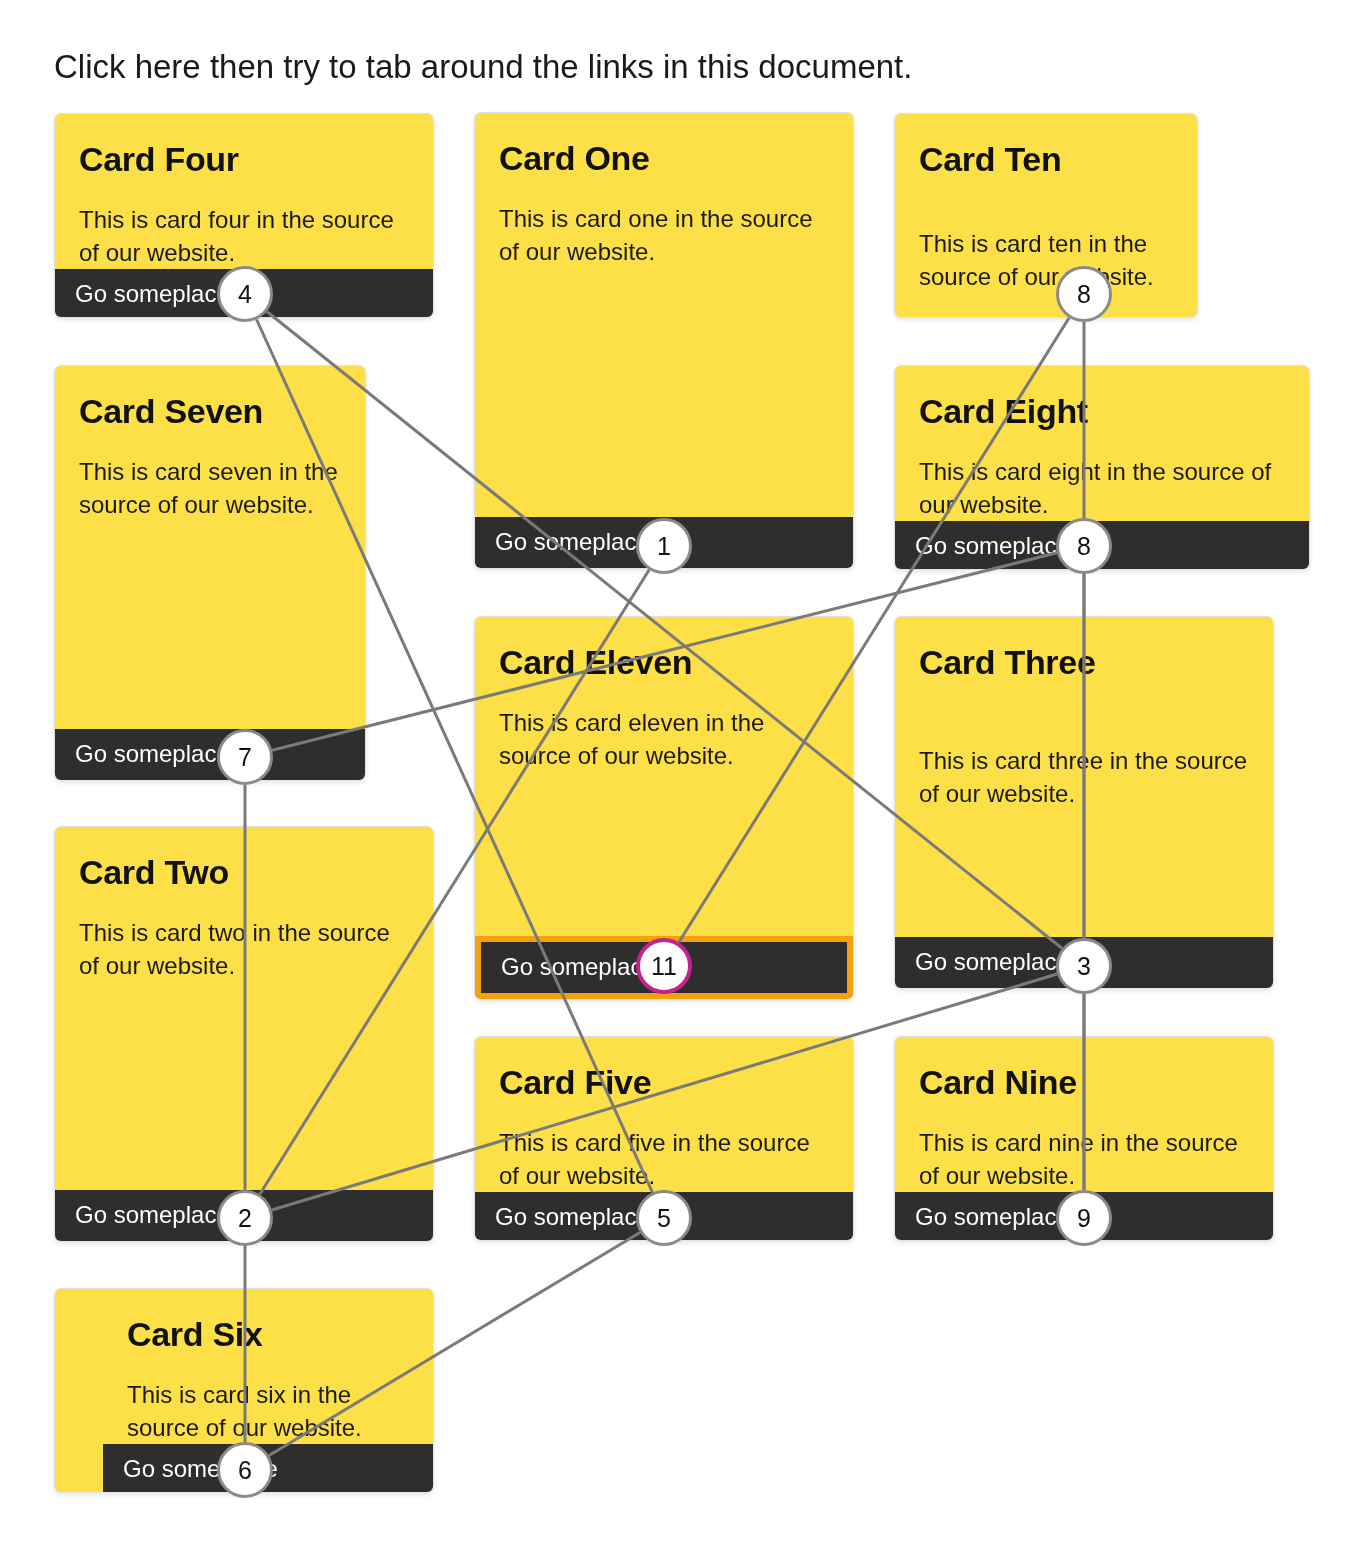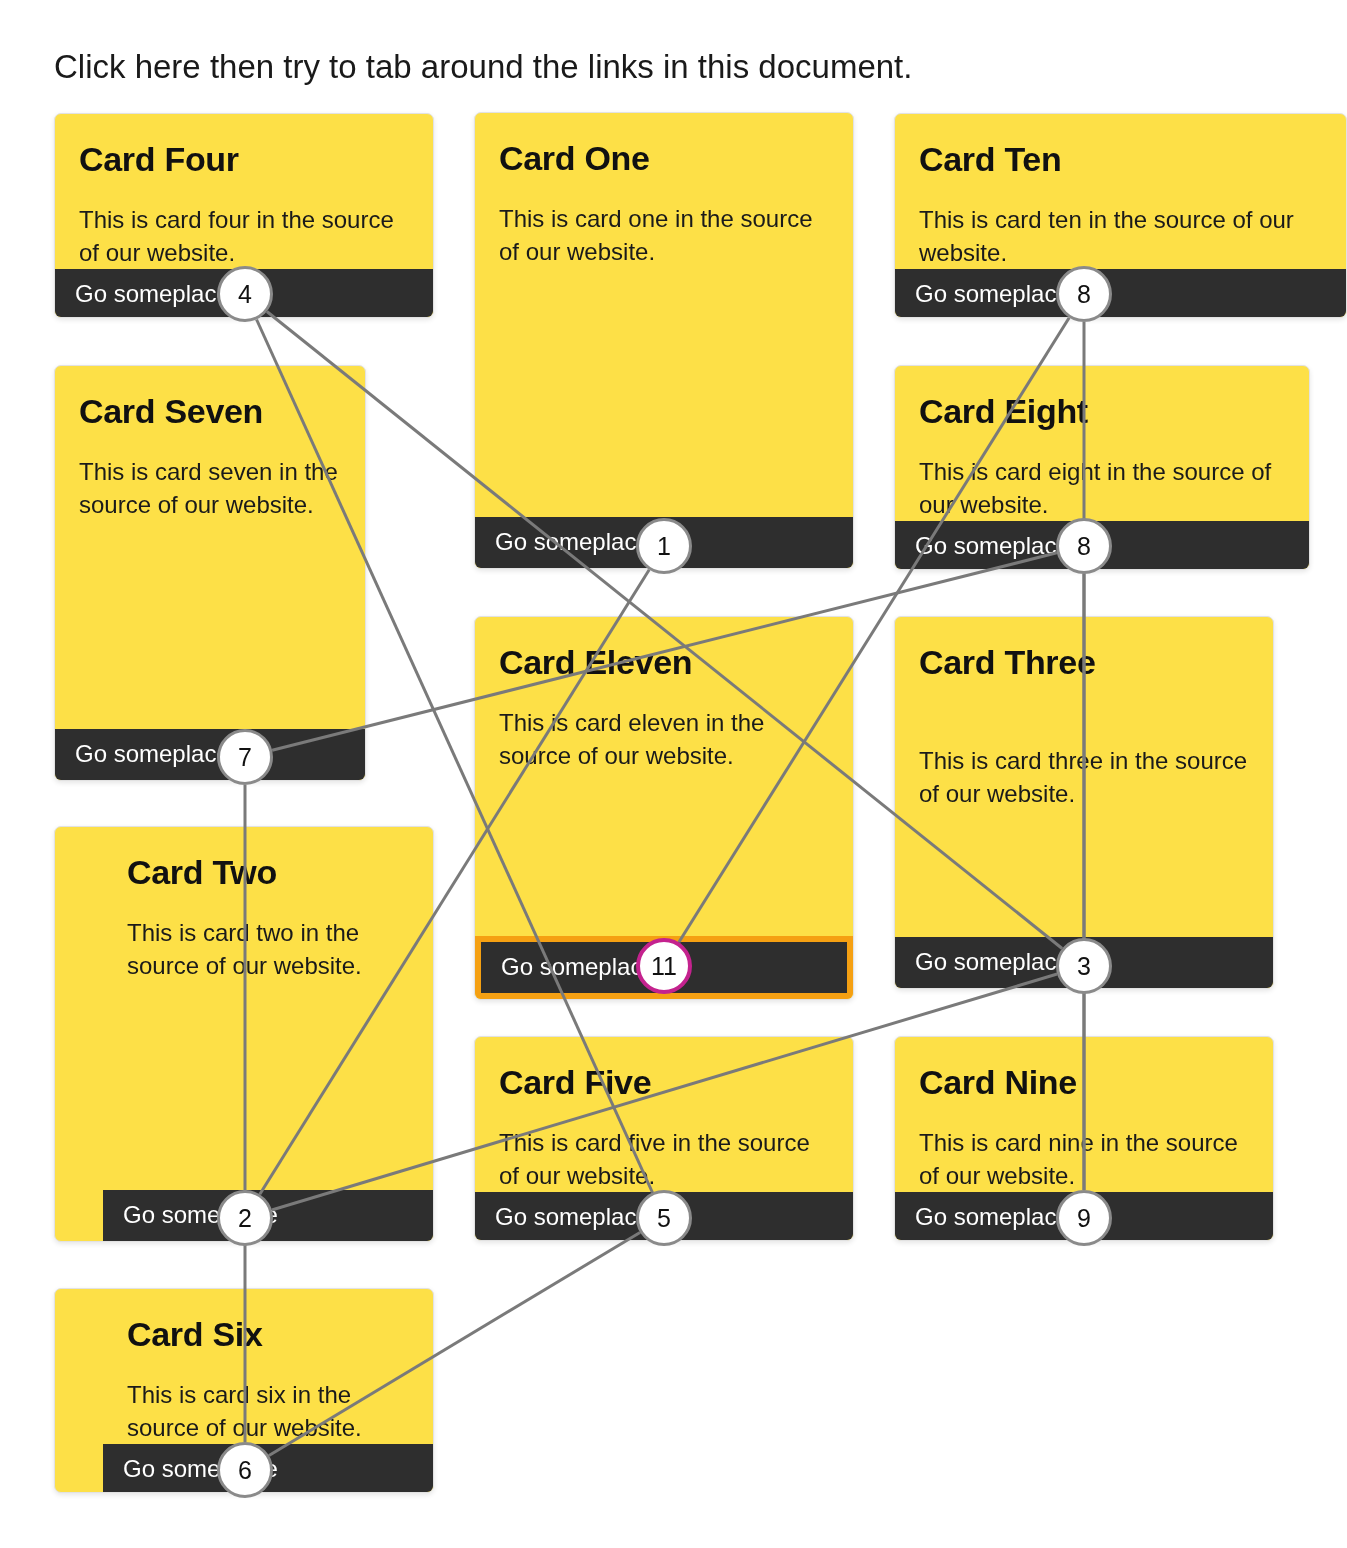--- a/index.html
+++ b/index.html
@@ -106,21 +106,21 @@
       </div>
     </div>
     <div class="card" style="left: 54px; top: 365px; width: 312px; height: 416px;">
       <div class="card-title">Card Seven</div>
       <div class="card-desc">This is card seven in the source of our website.</div>
       <div class="card-spacer"></div>
       <div class="card-link-wrap">
         <a class="card-link" href="#">Go someplace</a>
       </div>
     </div>
-    <div class="card" style="left: 54px; top: 826px; width: 380px; height: 416px; padding-left: 48px;">
+    <div class="card" style="left: 54px; top: 826px; width: 380px; height: 416px;">
       <div class="card-title">Card Two</div>
       <div class="card-desc">This is card two in the source of our website.</div>
       <div class="card-spacer"></div>
       <div class="card-link-wrap">
         <a class="card-link" href="#">Go someplace</a>
       </div>
     </div>
     <div class="card" style="left: 54px; top: 1288px; width: 380px; height: 205px; padding-left: 48px;">
       <div class="card-title">Card Six</div>
       <div class="card-desc">This is card six in the source of our website.</div>
@@ -146,21 +146,21 @@
       </div>
     </div>
     <div class="card" style="left: 474px; top: 1036px; width: 380px; height: 205px;">
       <div class="card-title">Card Five</div>
       <div class="card-desc">This is card five in the source of our website.</div>
       <div class="card-spacer"></div>
       <div class="card-link-wrap">
         <a class="card-link" href="#">Go someplace</a>
       </div>
     </div>
-    <div class="card" style="left: 894px; top: 113px; width: 453px; height: 205px;">
+    <div class="card" style="left: 894px; top: 113px; width: 304px; height: 205px; gap: 24px;">
       <div class="card-title">Card Ten</div>
       <div class="card-desc">This is card ten in the source of our website.</div>
       <div class="card-spacer"></div>
       <div class="card-link-wrap">
         <a class="card-link" href="#">Go someplace</a>
       </div>
     </div>
     <div class="card" style="left: 894px; top: 365px; width: 416px; height: 205px;">
       <div class="card-title">Card Eight</div>
       <div class="card-desc">This is card eight in the source of our website.</div>

